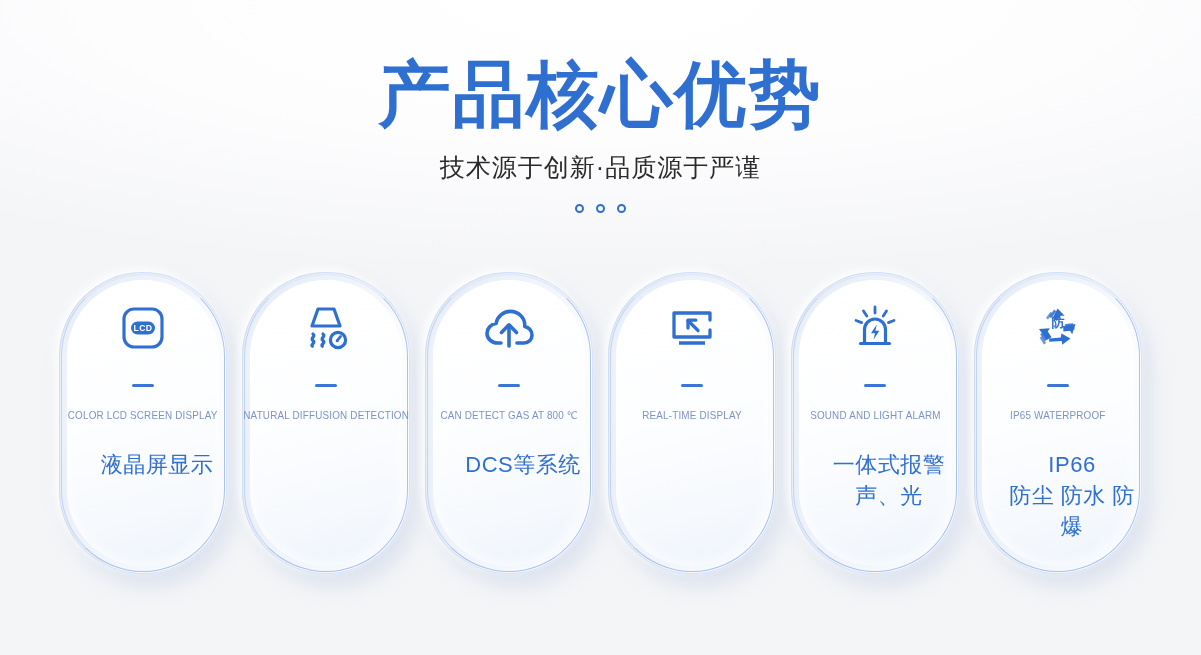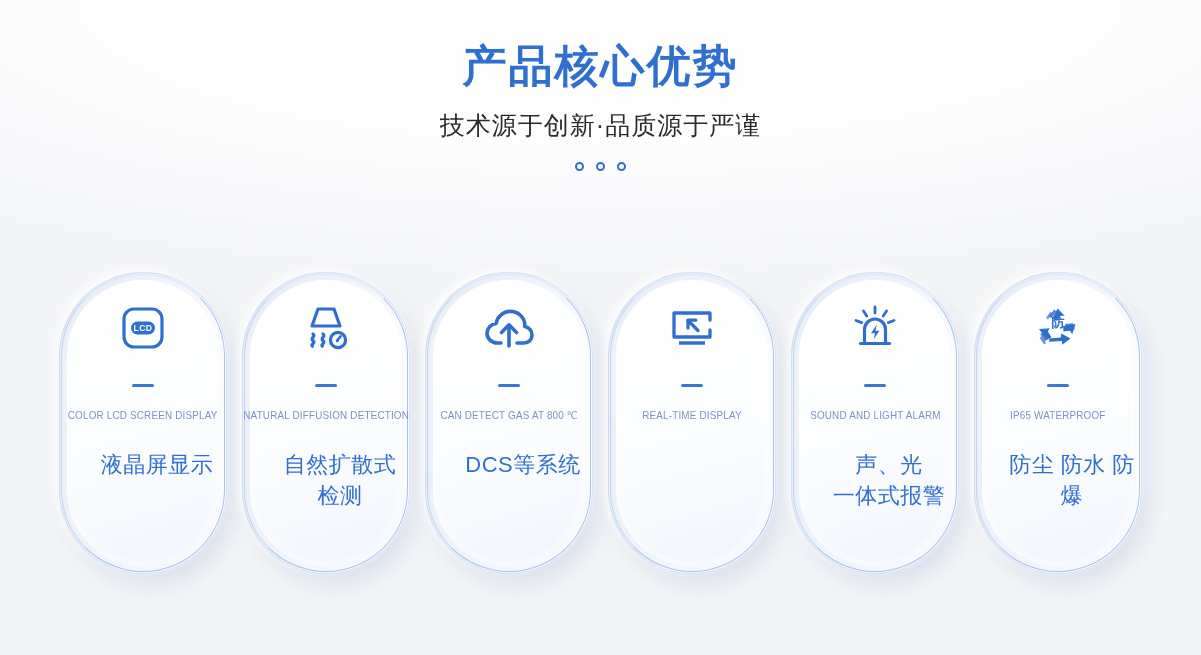--- a/index.html
+++ b/index.html
@@ -11,22 +11,22 @@
   .page{
     position:relative;width:1201px;height:655px;
     background:
       radial-gradient(120% 60% at 50% 0%, #ffffff 0%, #fdfdfe 35%, #f4f5f7 70%),
       linear-gradient(180deg,#ffffff 0%,#f7f8fa 30%,#f3f4f6 100%);
   }
 
   
   .header{ position:absolute; left:0; top:0; width:1201px; text-align:center; }
   .title{
-    margin:0; padding-top:44px;
-    font-size:44px; line-height:1.0; font-weight:bold;
+    margin:0; padding-top:58px;
+    font-size:72px; line-height:1.0; font-weight:bold;
     color:#2f6fd0; letter-spacing:2px;
   }
   .subtitle{
     margin:0; padding-top:22px;
     font-size:25px; line-height:1.2; font-weight:400;
     color:#2a2a2a; letter-spacing:1px;
   }
   .dots{
     display:flex; justify-content:center; gap:12px;
     margin-top:22px;
@@ -139,24 +139,20 @@
           <path d="M19 6 H35 L41 23 H13 Z" stroke="#2f6fd0" stroke-width="3.2" stroke-linejoin="round"></path>
           <path d="M14 31 c3.2 2.2 -3.2 4.4 0 6.6 c3.2 2.2 -3 4 -0.6 5.6" stroke="#2f6fd0" stroke-width="3.2" stroke-linecap="round" fill="none"></path>
           <path d="M24 31 c3.2 2.2 -3.2 4.4 0 6.6 c3.2 2.2 -3 4 -0.6 5.6" stroke="#2f6fd0" stroke-width="3.2" stroke-linecap="round" fill="none"></path>
           <circle cx="39" cy="37" r="7.6" stroke="#2f6fd0" stroke-width="3.2"></circle>
           <path d="M41.6 33.4 L38.2 37.6" stroke="#2f6fd0" stroke-width="2.6" stroke-linecap="round"></path>
           <circle cx="38.2" cy="37.8" r="1.5" fill="#2f6fd0"></circle>
         </svg>
       </div>
       <div class="divider"></div>
       <div class="en">NATURAL DIFFUSION DETECTION</div>
-      <div class="cn">
-        <span>自然扩散式</span>
-        <span>检测</span>
-      </div>
     </div>
 
     <div class="card">
       <div class="icon-wrap">
         <svg width="56" height="48" viewBox="0 0 56 48" fill="none">
           <path d="M20 39 H16.5 C10.7 39 6 34.6 6 29.2 C6 24.2 10 20 15.1 19.5
                    C16.2 12.6 22.3 7.4 29.5 7.4 C37.4 7.4 43.8 13.6 43.8 21.2
                    C43.8 21.6 43.8 22 43.7 22.4 C47.9 23.3 51 26.9 51 31.2
                    C51 35.5 47.4 39 43 39 H36" stroke="#2f6fd0" stroke-width="3.6" stroke-linecap="round" stroke-linejoin="round"></path>
           <path d="M28 42 V21.5" stroke="#2f6fd0" stroke-width="3.6" stroke-linecap="round"></path>
@@ -192,22 +188,22 @@
           <path d="M7 17.5 L12.6 19.6" stroke="#2f6fd0" stroke-width="2.8" stroke-linecap="round"></path>
           <path d="M45 17.5 L39.4 19.6" stroke="#2f6fd0" stroke-width="2.8" stroke-linecap="round"></path>
           <path d="M15.5 39 V26.5 C15.5 20.7 20.2 16 26 16 C31.8 16 36.5 20.7 36.5 26.5 V39" stroke="#2f6fd0" stroke-width="3.2" stroke-linejoin="round"></path>
           <path d="M11.5 40.5 H40.5" stroke="#2f6fd0" stroke-width="3.2" stroke-linecap="round"></path>
           <path d="M27.8 21.5 L22 30.2 H26 L24.6 36.5 L30.4 27.8 H26.4 Z" fill="#2f6fd0"></path>
         </svg>
       </div>
       <div class="divider"></div>
       <div class="en">SOUND AND LIGHT ALARM</div>
       <div class="cn">
+        <span>一体式报警</span>
         <span>声、光</span>
-        <span>一体式报警</span>
       </div>
     </div>
 
     <div class="card">
       <div class="icon-wrap">
         <svg width="56" height="50" viewBox="0 0 56 50" fill="none">
           <g fill="#2f6fd0">
             <path d="M27.6 5.5 L34.6 12.8 L30.8 12.8 L26.6 18 L22.6 14.9 Z"></path>
             <path d="M26.4 8.4 L21.2 15.2 L19 13.4 L24.2 6.6 Z" opacity=".85"></path>
             <path d="M22.5 10.2 L18 16.6 L16 15 L20.4 8.8 Z" opacity=".7"></path>
@@ -218,18 +214,19 @@
             <path d="M12.5 29.5 L17 36.8 L14.7 38.3 L10.2 31.2 Z" opacity=".85"></path>
             <path d="M11.8 33.2 L16.2 40 L13.9 41.4 L9.6 34.8 Z" opacity=".7"></path>
             <path d="M19 35.6 L30.8 34.6 L31.4 30.6 L40.5 35.6 L32.2 41.8 L31.8 38 L19.4 38.8 Z"></path>
           </g>
           <text x="28" y="24" text-anchor="middle" font-family="Liberation Sans, sans-serif" font-size="13" font-weight="bold" fill="#2f6fd0">防</text>
         </svg>
       </div>
       <div class="divider"></div>
       <div class="en">IP65 WATERPROOF</div>
       <div class="cn">
+        <span>IP66</span>
         <span>防尘 防水 防爆</span>
       </div>
     </div>
 
   </div>
 </div>
 
 </body></html>

